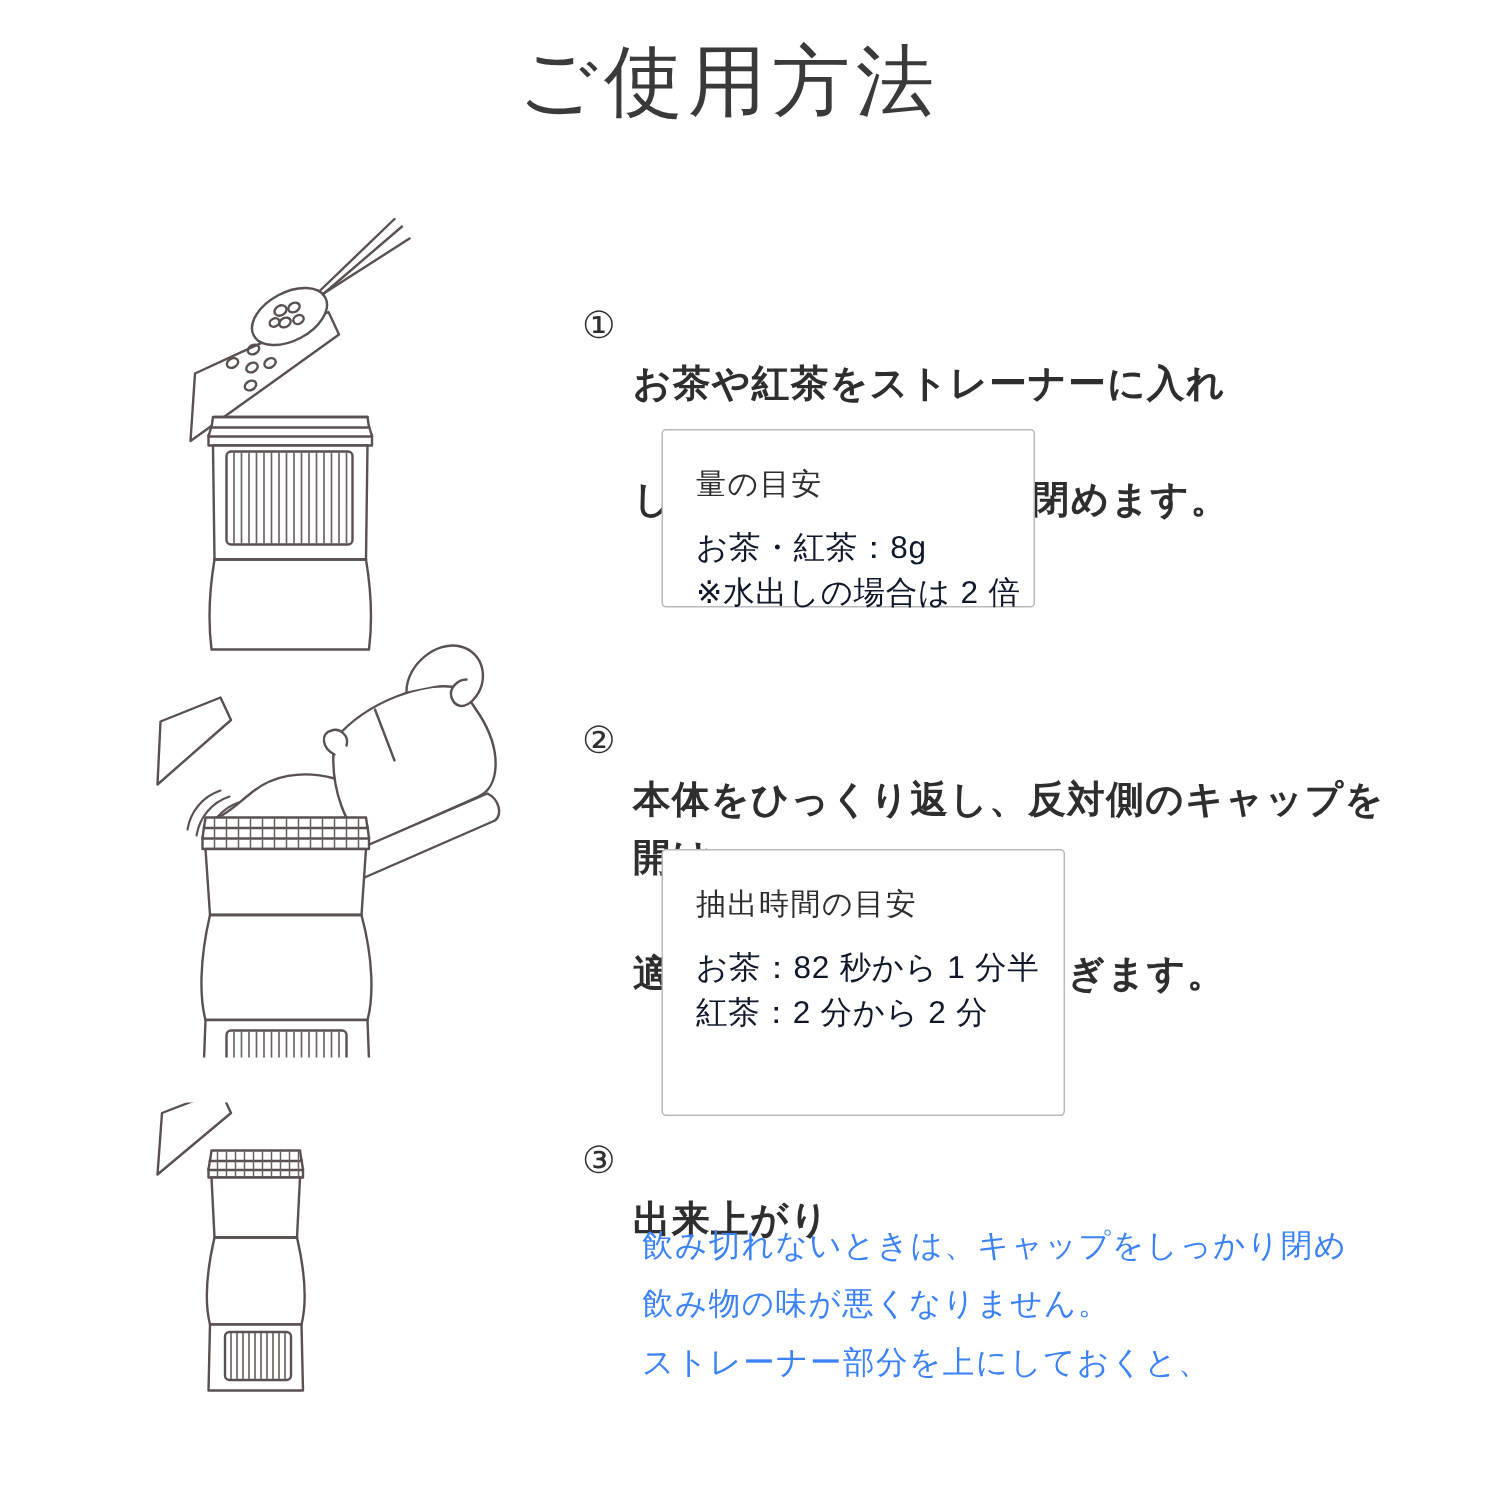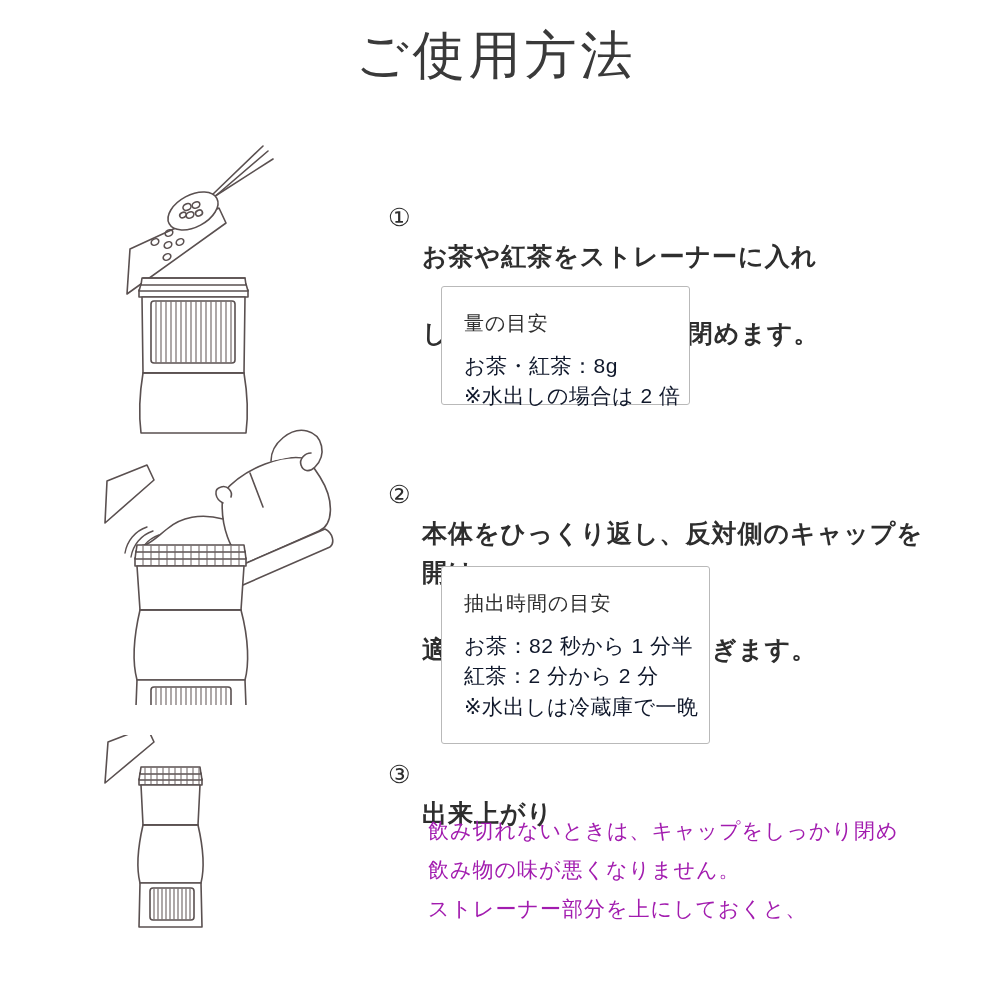--- a/index.html
+++ b/index.html
@@ -14,21 +14,21 @@
     height: 1000px;
     background: #ffffff;
     font-family: "Liberation Sans", "DejaVu Sans", sans-serif;
     color: #2b2b2b;
     overflow: hidden;
   }
 
   
   .page-title {
     position: absolute;
-    left: 10px;
+    left: 0;
     top: 24px;
     width: 972px;
     text-align: center;
     font-size: 52px;
     font-weight: 400;
     letter-spacing: 4px;
     color: #3a3a3a;
     line-height: 1.2;
   }
 
@@ -82,21 +82,21 @@
     font-size: 21px;
     color: #0f172a;
     letter-spacing: 0.5px;
     line-height: 1.45;
   }
 
   
   .step-body {
     position: absolute;
     font-size: 21px;
-    color: #a21caf;
+    color: #3b82f6;
     letter-spacing: 1px;
     line-height: 1.85;
   }
   .body-line { display: block; }
 
   
   .illo {
     position: absolute;
   }
   .illo svg { display: block; }
@@ -284,21 +284,20 @@
         <span class="step-line">適量のお湯または水を注ぎます。</span>
       </span>
     </div>
   </div>
 
   <div class="info-box" style="left:441px; top:566px; width:269px; height:178px;">
     <div class="info-inner">
       <div class="info-title">抽出時間の目安</div>
       <div class="info-line">お茶：82 秒から 1 分半</div>
       <div class="info-line">紅茶：2 分から 2 分</div>
-      <div class="info-line">※水出しは冷蔵庫で一晩</div>
     </div>
   </div>
 
   <div class="illo" style="left:95px; top:735px;">
     <svg width="220" height="215" viewBox="0 0 220 215" fill="none" stroke="#5a5050" stroke-width="1.6" stroke-linejoin="round" stroke-linecap="round">
 
       <g>
         <path d="M10 48 L13 7 L52 -8 L59 7 Z" fill="#fff"></path>
       </g>
 

